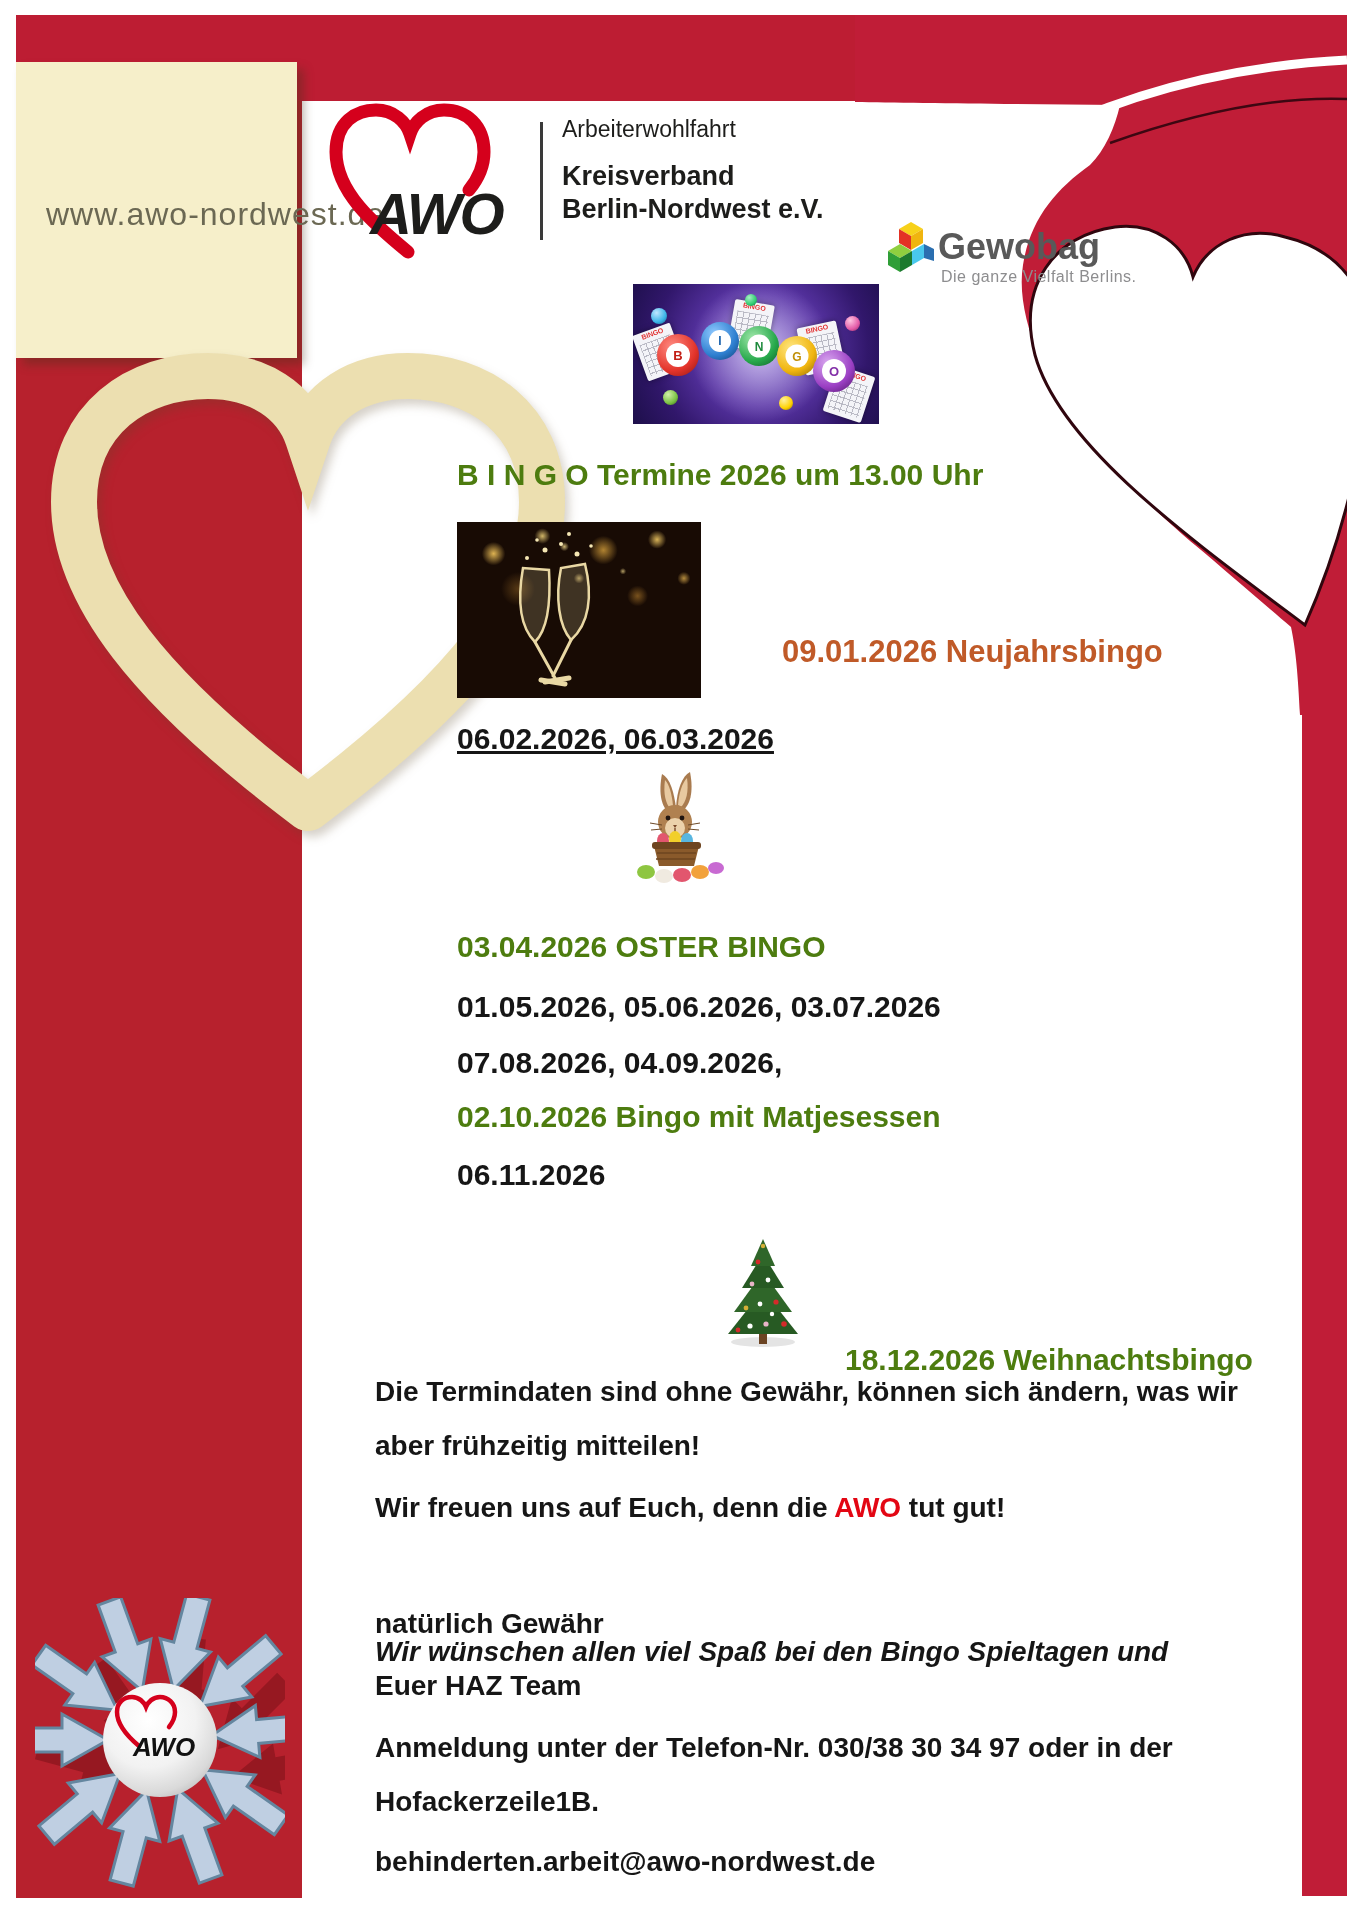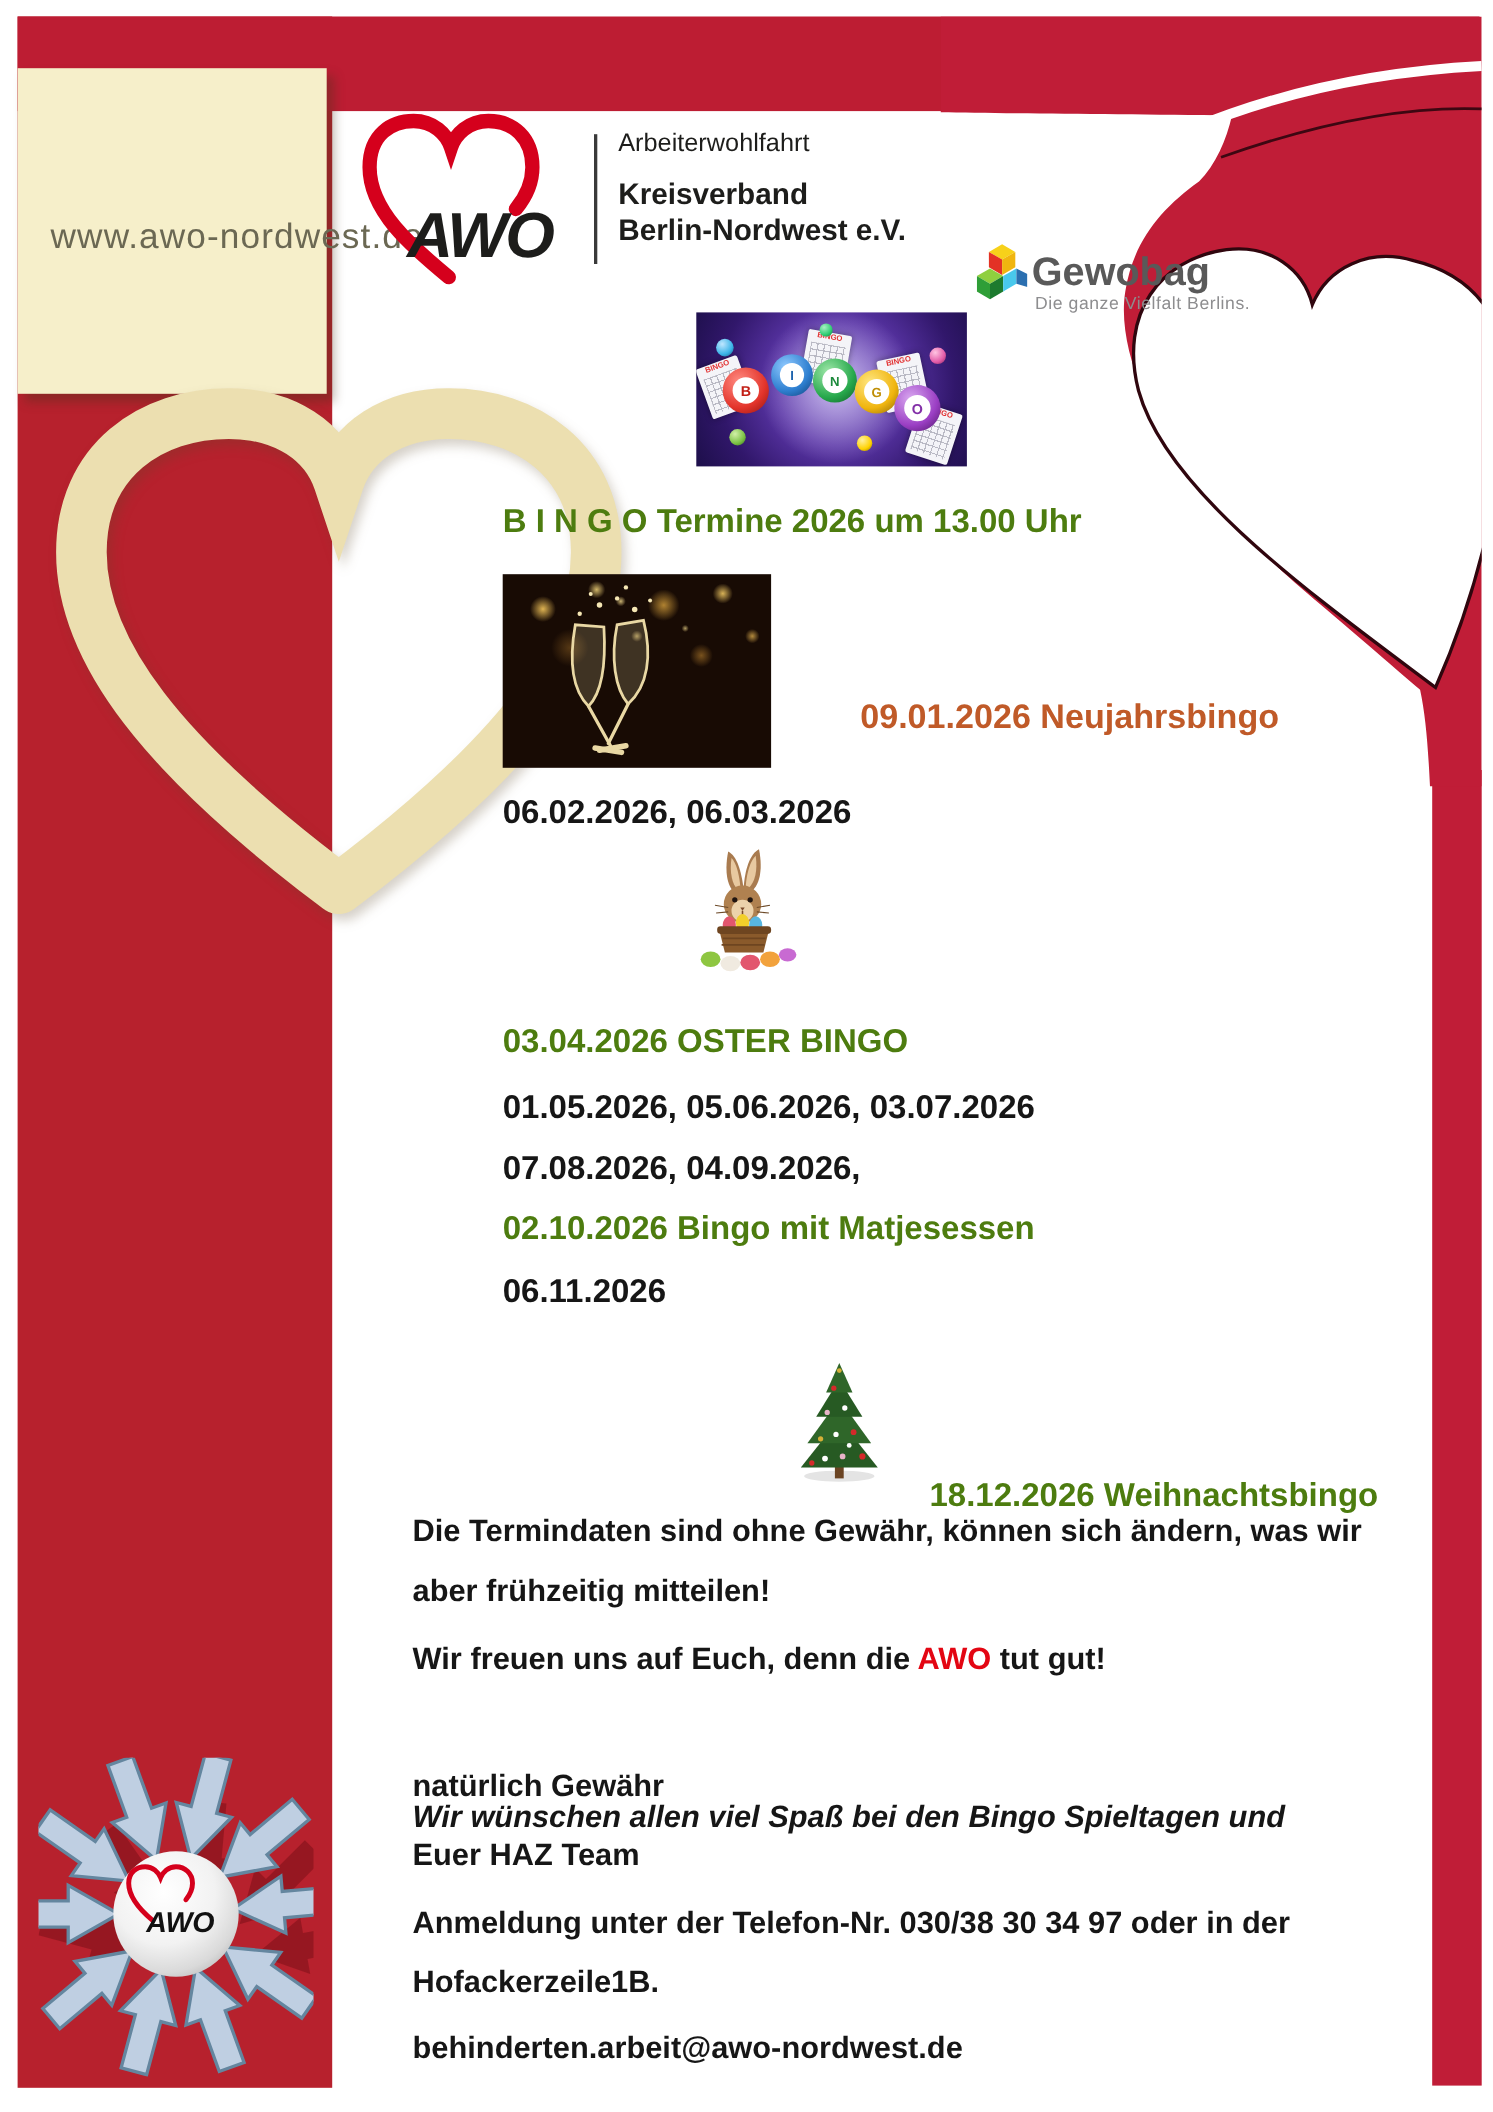--- a/index.html
+++ b/index.html
@@ -174,21 +174,21 @@
       <circle cx="104" cy="22" r="2"></circle>
         <circle cx="120" cy="32" r="2.5"></circle>
       <circle cx="80" cy="18" r="1.8"></circle>
         <circle cx="112" cy="12" r="2"></circle>
       <circle cx="134" cy="24" r="1.8"></circle>
     </g>
   </svg>
 </div>
 <div class="abs orange-line" style="left:782px;top:634px;">09.01.2026 Neujahrsbingo</div>
 
-<div class="abs date-line" style="left:457px;top:722px;">06.02.2026, 06.03.2026</div>
+<div class="abs date-line" style="left:457px;top:722px;text-decoration:underline;">06.02.2026, 06.03.2026</div>
 
 <svg class="abs" style="left:624px;top:768px;" width="105" height="117" viewBox="0 0 105 117">
   <g>
     <path d="M38,6 C34,26 38,40 45,44 L52,40 C50,24 46,10 38,6 Z" fill="#a97b4f"></path>
     <path d="M41,12 C39,26 42,36 46,40 L49,38 C48,26 45,16 41,12 Z" fill="#e8c9a0"></path>
     <path d="M66,4 C70,24 66,38 58,43 L52,40 C53,22 58,8 66,4 Z" fill="#a97b4f"></path>
     <path d="M63,10 C65,24 62,34 57,39 L54,37 C55,25 58,15 63,10 Z" fill="#e8c9a0"></path>
     <circle cx="51" cy="54" r="17" fill="#b08150"></circle>
     <circle cx="51" cy="60" r="10" fill="#ecd2ab"></circle>
     <circle cx="44" cy="50" r="2.4" fill="#201510"></circle>

